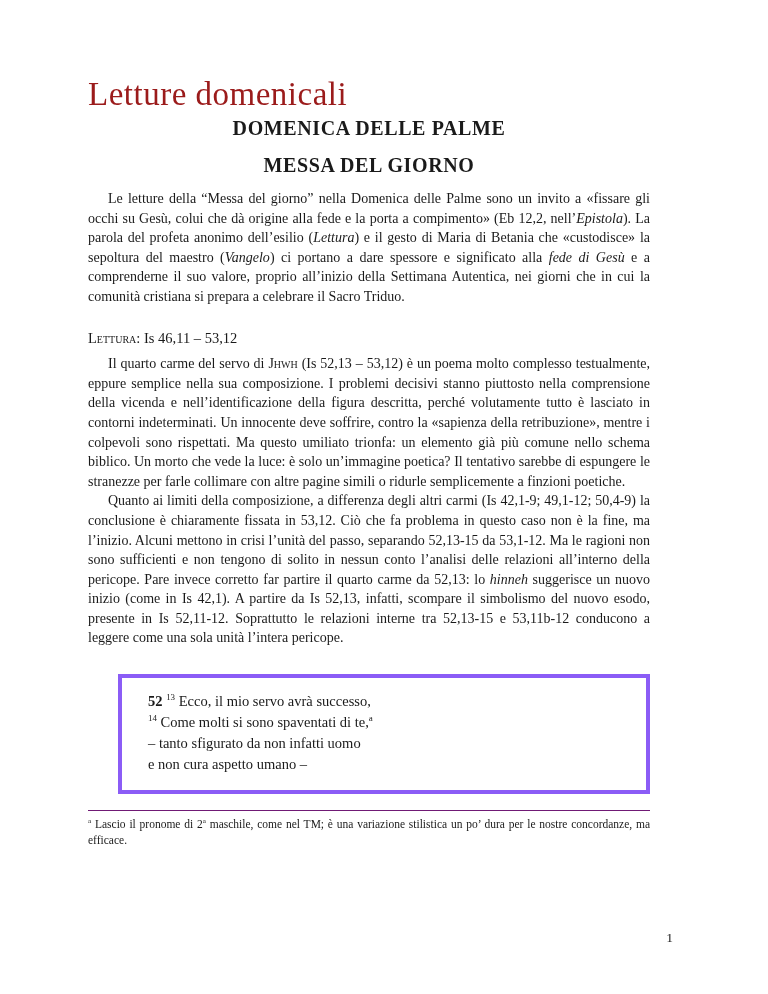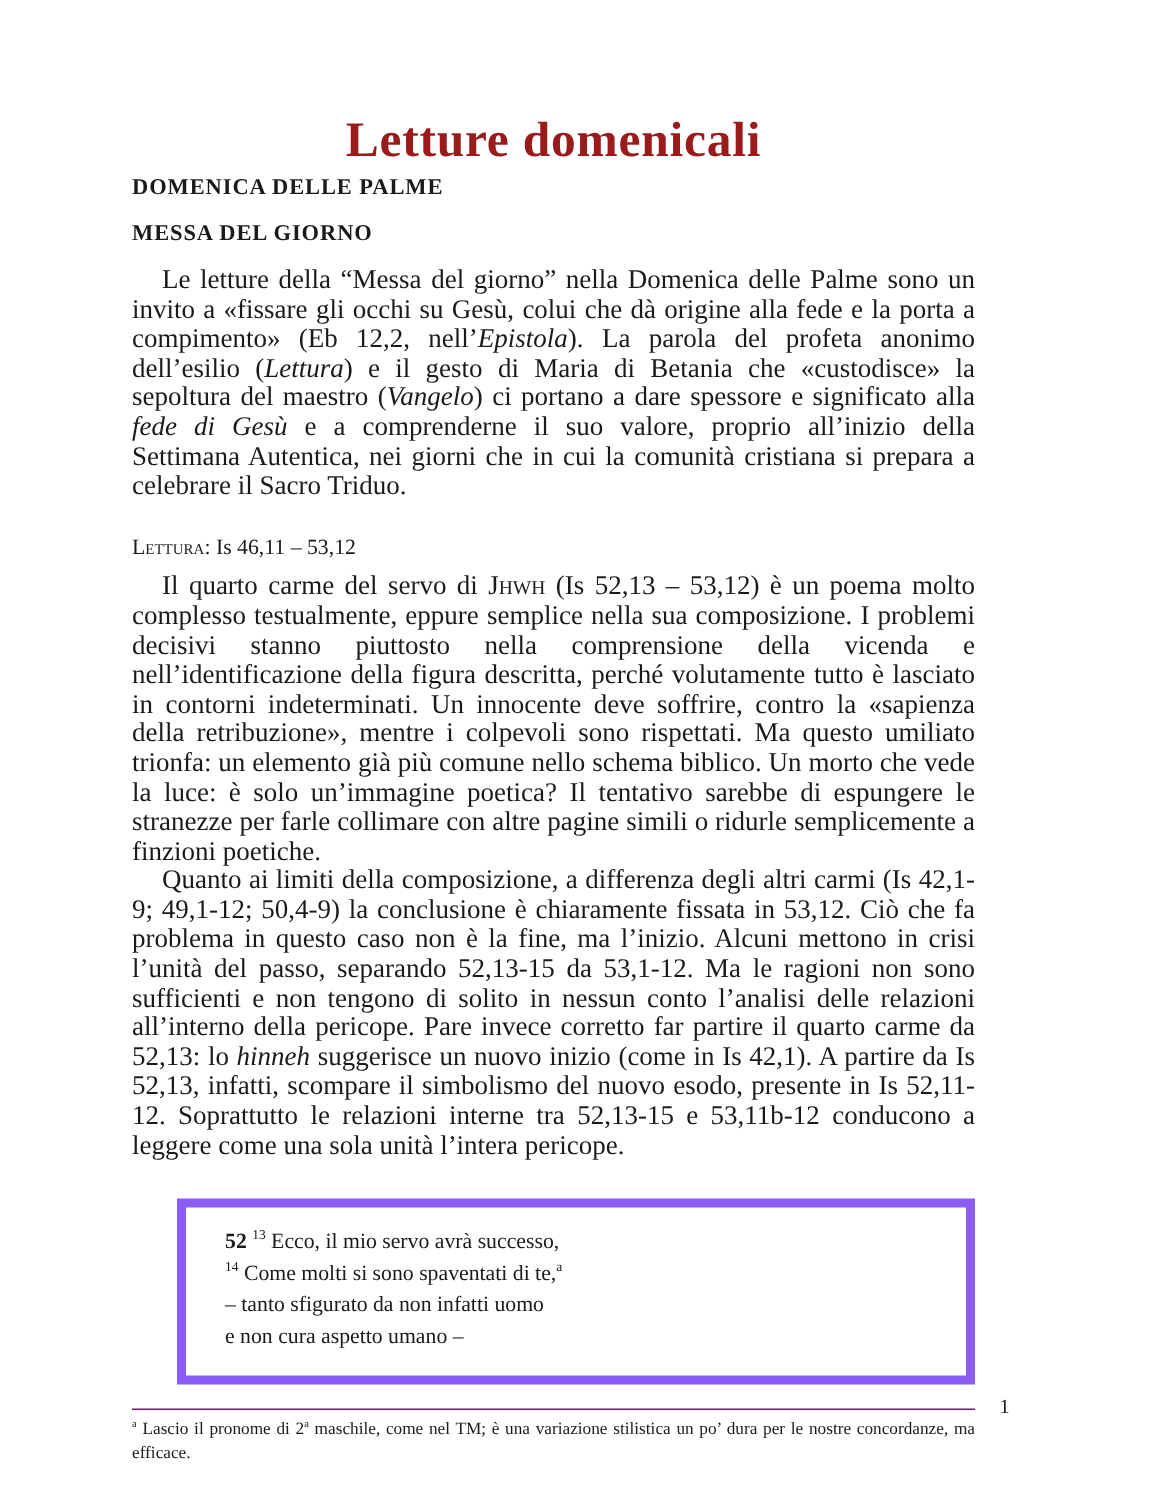--- a/index.html
+++ b/index.html
@@ -15,59 +15,58 @@
     width:768px; height:994px;
     box-sizing:border-box;
     padding:76px 118px 40px 88px;
     background:#ffffff;
     font-family:"Liberation Serif","DejaVu Serif",serif;
     color:var(--ink);
     overflow:hidden;
   }
   .doc-title{
     margin:0 0 4px 0;
-    text-align:center;
     font-size:33px;
-    font-weight:bold;
+    font-weight:normal;
     color:var(--title-red);
     letter-spacing:0.5px;
   }
   .doc-subtitle{
     margin:0 0 40px 0;
     text-align:center;
     font-size:18px;
     font-weight:bold;
     color:var(--title-red);
   }
   .sec-heading{
     margin:0 0 14px 0;
-    text-align:left;
-    font-size:15px;
+    text-align:center;
+    font-size:20px;
     font-weight:bold;
     letter-spacing:0.6px;
   }
   .sec-heading.second{ margin-bottom:12px; }
   p.body{
     margin:0;
-    font-size:18px;
+    font-size:14px;
     line-height:19.6px;
     text-align:justify;
     text-indent:20px;
   }
   p.reading-heading{
     margin:22px 0 6px 0;
     font-size:14.5px;
     line-height:19.6px;
     text-indent:0;
     text-align:left;
   }
   .quote-box{
     box-sizing:border-box;
     margin:26px 0 16px 30px;
-    border:6px solid #8b5cf6;
+    border:4px solid #8b5cf6;
     padding:13px 18px 15px 26px;
   }
   .quote-box p{
     margin:0;
     font-size:14.5px;
     line-height:21px;
     text-align:left;
   }
   .footnote{
     margin-top:15px;

